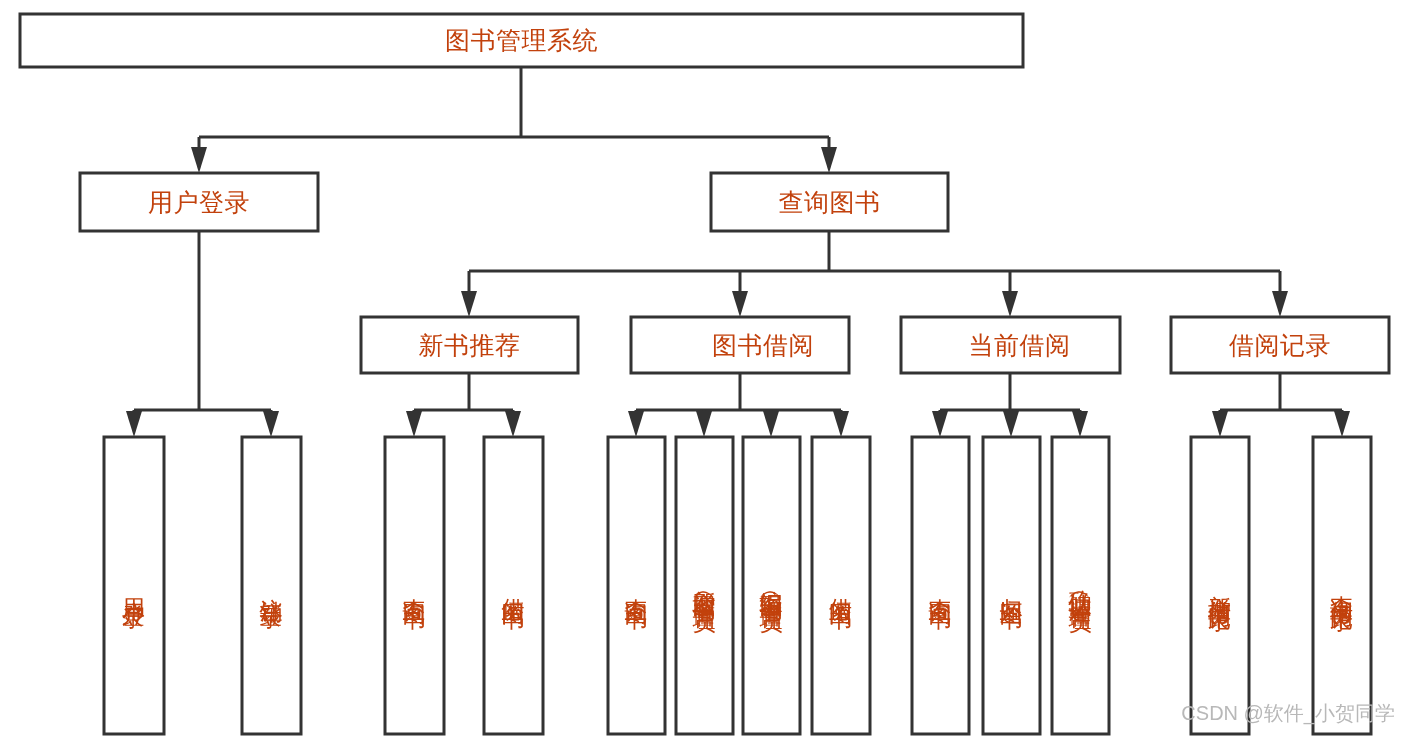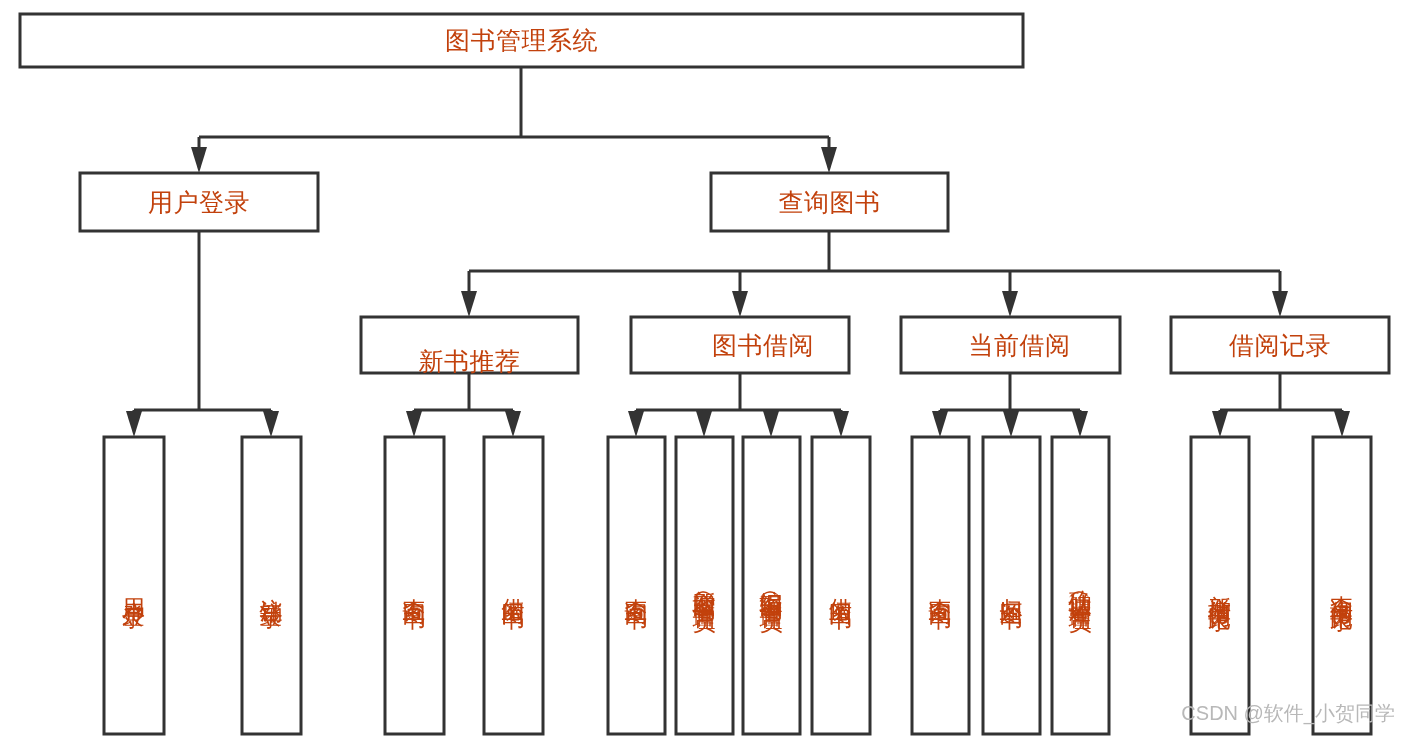--- a/index.html
+++ b/index.html
@@ -154,21 +154,21 @@
         <rect x="1052" y="437" width="57" height="297" class="node-box"></rect>
         <rect x="1191" y="437" width="58" height="297" class="node-box"></rect>
         <rect x="1313" y="437" width="58" height="297" class="node-box"></rect>
       </g>
   </svg>
 
   <div id="labels-layer">
       <div class="node-label horizontal" style="left: 20px; top: 14px; width: 1003px; height: 53px;">图书管理系统</div>
       <div class="node-label horizontal" style="left: 80px; top: 173px; width: 238px; height: 58px;">用户登录</div>
       <div class="node-label horizontal" style="left: 711px; top: 173px; width: 237px; height: 58px;">查询图书</div>
-      <div class="node-label horizontal" style="left: 361px; top: 317px; width: 217px; height: 56px; margin-top: 16px;">新书推荐</div>
+      <div class="node-label horizontal" style="left: 361px; top: 317px; width: 217px; height: 56px;">新书推荐</div>
       <div class="node-label horizontal" style="left: 631px; top: 317px; width: 264px; height: 56px;">图书借阅</div>
       <div class="node-label horizontal" style="left: 901px; top: 317px; width: 237px; height: 56px;">当前借阅</div>
       <div class="node-label horizontal" style="left: 1171px; top: 317px; width: 218px; height: 56px;">借阅记录</div>
       <div class="node-label vertical" style="left: 104px; top: 437px; width: 60px; height: 297px; font-size: 23px; align-items: center; justify-content: center;">用户登录</div>
       <div class="node-label vertical" style="left: 242px; top: 437px; width: 59px; height: 297px; font-size: 23px; align-items: center; justify-content: center;">注销登录</div>
       <div class="node-label vertical" style="left: 385px; top: 437px; width: 59px; height: 297px; font-size: 23px; align-items: center; justify-content: center;">查询图书</div>
       <div class="node-label vertical" style="left: 484px; top: 437px; width: 59px; height: 297px; font-size: 23px; align-items: center; justify-content: center;">借阅图书</div>
       <div class="node-label vertical" style="left: 608px; top: 437px; width: 57px; height: 297px; font-size: 23px; align-items: center; justify-content: center;">查询图书</div>
       <div class="node-label vertical" style="left: 676px; top: 437px; width: 57px; height: 297px; font-size: 23px; align-items: center; justify-content: center;">新增图书（管理员）</div>
       <div class="node-label vertical" style="left: 743px; top: 437px; width: 57px; height: 297px; font-size: 23px; align-items: center; justify-content: center;">编辑图书（管理员）</div>

